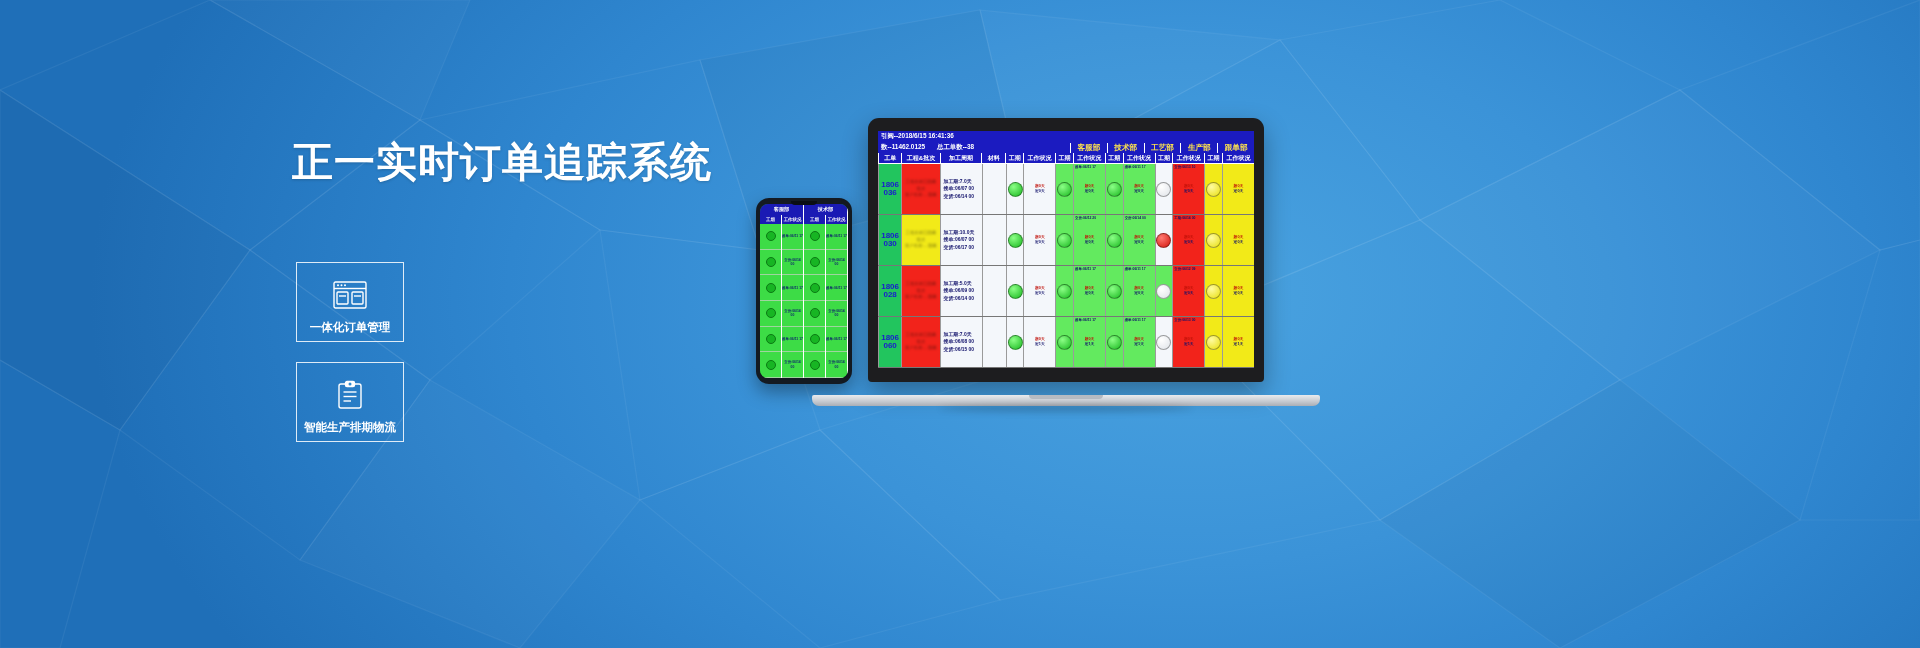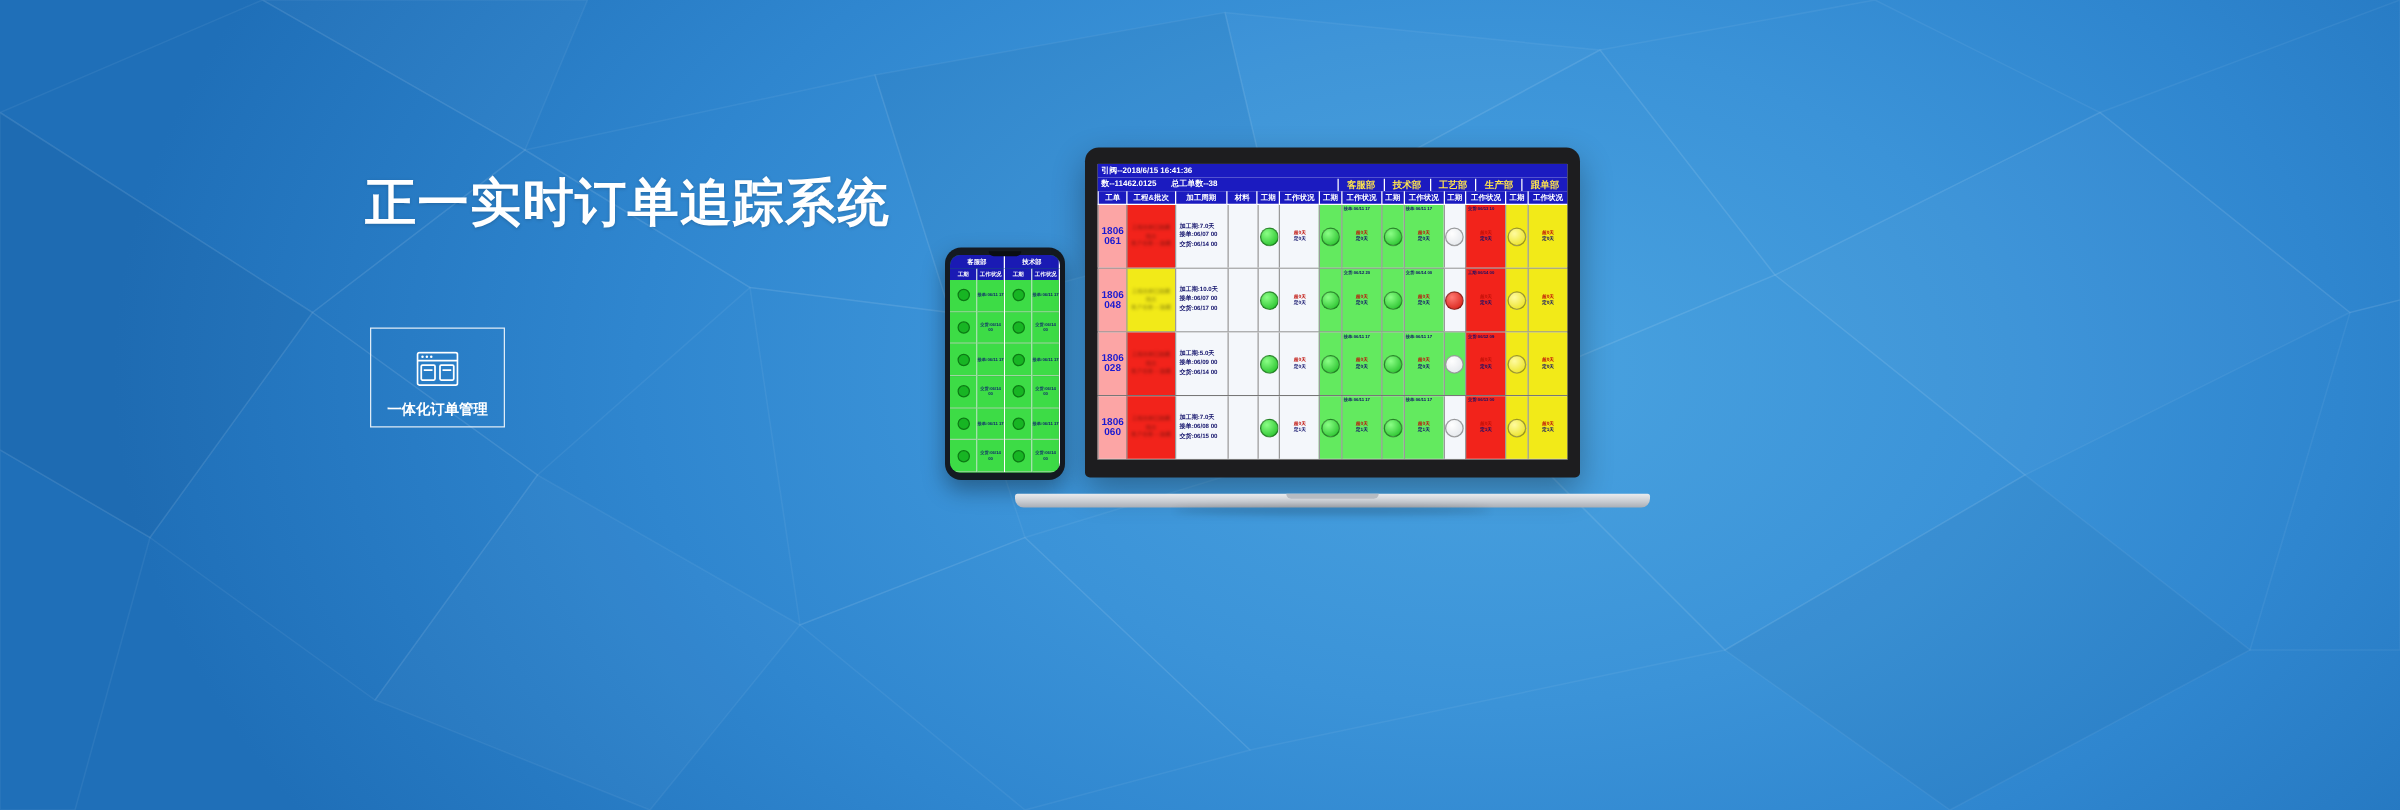--- a/index.html
+++ b/index.html
@@ -136,21 +136,21 @@
   .c-stat{width:40px;}
 
   .body{flex:1;display:flex;flex-direction:column;}
   .trow{flex:1;display:flex;border-bottom:1px solid #777;}
   .cell{
     border-left:1px solid #9a9a9a;box-sizing:border-box;
     display:flex;align-items:center;justify-content:center;position:relative;
     font-size:5px;color:#16166e;overflow:hidden;
   }
   .cell.wo{
-    width:29px;background:#fca5a5;color:#1a1ad0;font-weight:bold;font-size:8px;
+    width:29px;background:#22c55e;color:#1a1ad0;font-weight:bold;font-size:8px;
     flex-direction:column;line-height:1.05;
   }
   .cell.proj{width:48px;}
   .cell.proj.red{background:#f2231b;}
   .cell.proj.yellow{background:#f2ea18;}
   .cell.proj .blur{
     font-size:4.4px;font-weight:bold;color:rgba(0,0,0,.30);text-align:center;
     line-height:1.5;filter:blur(1.1px);
   }
   .cell.cycle{
@@ -240,20 +240,33 @@
           <circle cx="12" cy="4.3" r="1" fill="#fff" stroke="none"></circle>
           <rect x="4" y="11" width="11" height="12" rx="1"></rect>
           <rect x="19" y="11" width="11" height="12" rx="1"></rect>
           <line x1="6" y1="15" x2="13" y2="15"></line>
           <line x1="21" y1="15" x2="28" y2="15"></line>
         </svg>
       </div>
       <div class="flabel">一体化订单管理</div>
     </div>
 
+    <div class="feature">
+      <div class="ficon">
+        <svg width="30" height="30" viewBox="0 0 30 30" fill="none" stroke="#ffffff" stroke-width="1.4">
+          <rect x="4" y="4" width="22" height="24" rx="2"></rect>
+          <rect x="10.5" y="1.5" width="9" height="5" rx="1.5" fill="#ffffff" stroke="#ffffff"></rect>
+          <circle cx="15" cy="4" r="1.5" fill="#2e8bd4" stroke="none"></circle>
+          <line x1="8.5" y1="12" x2="21.5" y2="12"></line>
+          <line x1="8.5" y1="16.5" x2="21.5" y2="16.5"></line>
+          <line x1="8.5" y1="21" x2="16" y2="21"></line>
+        </svg>
+      </div>
+      <div class="flabel">智能生产排期物流</div>
+    </div>
 
 
   </div>
 
   <div class="phone">
     <div class="phone-screen">
       <div class="ph-head">
         <div>客服部</div>
         <div>技术部</div>
       </div>
@@ -386,21 +399,21 @@
             <div class="c-term">工期</div>
             <div class="c-stat">工作状况</div>
             <div class="c-term">工期</div>
             <div class="c-stat">工作状况</div>
           </div>
 
           <div class="body" id="dash-body">
               <div class="trow">
                 <div class="cell wo">
                   <span>1806</span>
-                  <span>061</span>
+                  <span>036</span>
                 </div>
                 <div class="cell proj red">
                   <div class="blur">工程名称已隐藏<br>批次<br>客户名称 -- 隐藏</div>
                 </div>
                 <div class="cell cycle">
                   <span>加工期:7.0天</span>
                   <span>接单:06/07 00</span>
                   <span>交货:06/14 00</span>
                 </div>
                 <div class="cell mat"></div>
@@ -439,21 +452,21 @@
                   <span class="lamp yellow"></span>
                 </div>
                 <div class="cell stat y">
                   <span class="stat-tag red">超0天</span>
                   <span class="stat-tag">定0天</span>
                 </div>
               </div>
               <div class="trow">
                 <div class="cell wo">
                   <span>1806</span>
-                  <span>048</span>
+                  <span>030</span>
                 </div>
                 <div class="cell proj yellow">
                   <div class="blur">工程名称已隐藏<br>批次<br>客户名称 -- 隐藏</div>
                 </div>
                 <div class="cell cycle">
                   <span>加工期:10.0天</span>
                   <span>接单:06/07 00</span>
                   <span>交货:06/17 00</span>
                 </div>
                 <div class="cell mat"></div>

